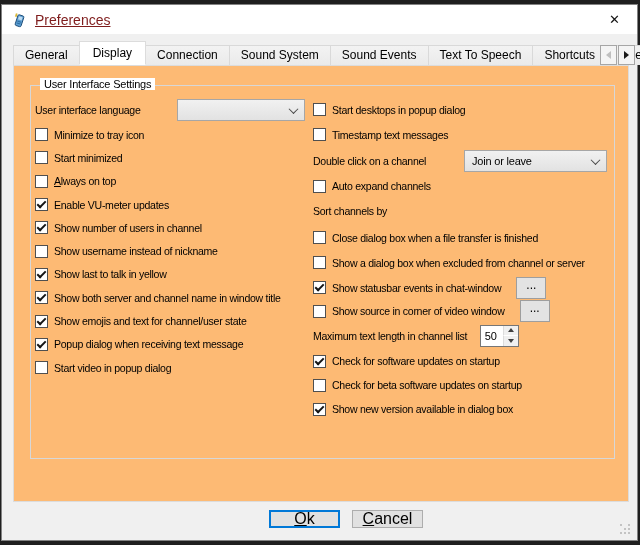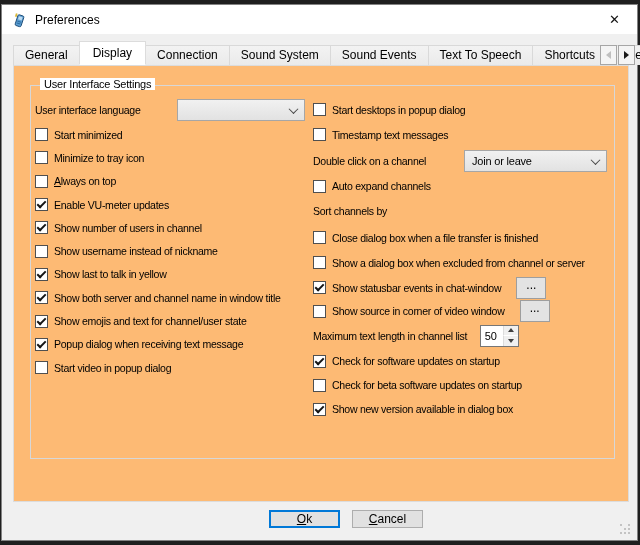--- a/index.html
+++ b/index.html
@@ -8,21 +8,21 @@
     position:relative; width:640px; height:545px; background:#1f1f1f;
     overflow:hidden; font-family:"Liberation Sans",sans-serif; font-size:12px; color:#000;
   }
   .dialog {
     position:absolute; left:1px; top:4px; width:637px; height:537px;
     background:#f0f0f0; border:1px solid #828282;
   }
   
   .titlebar { height:29px; background:#ffffff; display:flex; align-items:center; padding-left:9px; }
   .app-icon { width:16px; height:16px; margin-right:8px; flex:none; }
-  .title { font-size:12px; color:#000000; }
+  .title { font-size:14px; color:#7f1d1d;text-decoration:underline; }
   .close-btn { margin-left:auto; width:45px; height:29px; display:flex; align-items:center; justify-content:center; font-size:13px; color:#111; cursor:default; }
   
   .tabbar { position:absolute; left:11px; top:36px; height:24px; display:flex; align-items:flex-end; z-index:2; }
   .tab {
     height:20px; line-height:19px; padding:0 11px; white-space:nowrap;
     background:linear-gradient(180deg,#f3f3f3,#eaeaea);
     border:1px solid #d9d9d9; border-bottom:none; margin-right:-1px;
   }
   .tab.active {
     height:24px; line-height:23px; background:#fff; border:1px solid #dcdcdc; border-bottom:1px solid #fff;
@@ -61,21 +61,21 @@
   .more-btn { width:30px; height:22px; background:#e3e3e3; border:1px solid #9e9e9e; display:flex; align-items:center; justify-content:center; margin-left:8px; flex:none; font-size:12px; line-height:6px; padding-bottom:6px; }
   
   .spin { width:39px; height:22px; border:1px solid #767676; background:#fff; display:flex; margin-left:6px; flex:none; }
   .spin-val { flex:1; font-size:11px; padding:4px 0 12px 4px; }
   .spin-btns { width:15px; display:flex; flex-direction:column; }
   .spin-up,.spin-down { flex:1; background:#f0f0f0; border-left:1px solid #dcdcdc; display:flex; align-items:center; justify-content:center; }
   .spin-up { border-bottom:1px solid #fff; }
   .tri-up   { width:0; height:0; border-left:3px solid transparent; border-right:3px solid transparent; border-bottom:4px solid #404040; }
   .tri-down { width:0; height:0; border-left:3px solid transparent; border-right:3px solid transparent; border-top:4px solid #404040; }
   
-  .btn { position:absolute; width:71px; height:18px; background:#e1e1e1; border:1px solid #adadad; display:flex; align-items:center; justify-content:center; font-size:12px; }
+  .btn { position:absolute; width:71px; height:18px; background:#e1e1e1; border:1px solid #adadad; display:flex; align-items:center; justify-content:center; font-size:16px; }
   .btn.default { border:2px solid #0078d7; }
   .btn-ok { left:267px; top:505px; }
   .btn-cancel { left:350px; top:505px; }
   
   .grip { position:absolute; right:5px; bottom:4px; width:13px; height:13px; }
   .grip::after {
     content:""; position:absolute; left:1px; top:1px; width:2px; height:2px; background:#c3c3c3;
     box-shadow:8px 0 #c3c3c3, 4px 4px #c3c3c3, 8px 4px #c3c3c3, 0 8px #c3c3c3, 4px 8px #c3c3c3, 8px 8px #c3c3c3;
   }
   u { text-decoration:underline; }
@@ -129,25 +129,25 @@
       <div class="col-left">
         <div class="row" style="height:26px">
           <span class="label">User interface language</span>
           <div class="combo combo-lang">
             <span class="combo-val"></span>
             <span class="chev"></span>
           </div>
         </div>
         <div class="row lrow">
           <span class="cb"></span>
+          <span class="label cb-label">Minimize to tray icon</span>
+        </div>
+        <div class="row lrow">
+          <span class="cb"></span>
           <span class="label cb-label">Start minimized</span>
-        </div>
-        <div class="row lrow">
-          <span class="cb"></span>
-          <span class="label cb-label">Minimize to tray icon</span>
         </div>
         <div class="row lrow">
           <span class="cb"></span>
           <span class="label cb-label"><u>A</u>lways on top</span>
         </div>
         <div class="row lrow">
           <span class="cb checked"></span>
           <span class="label cb-label">Enable VU-meter updates</span>
         </div>
         <div class="row lrow">

